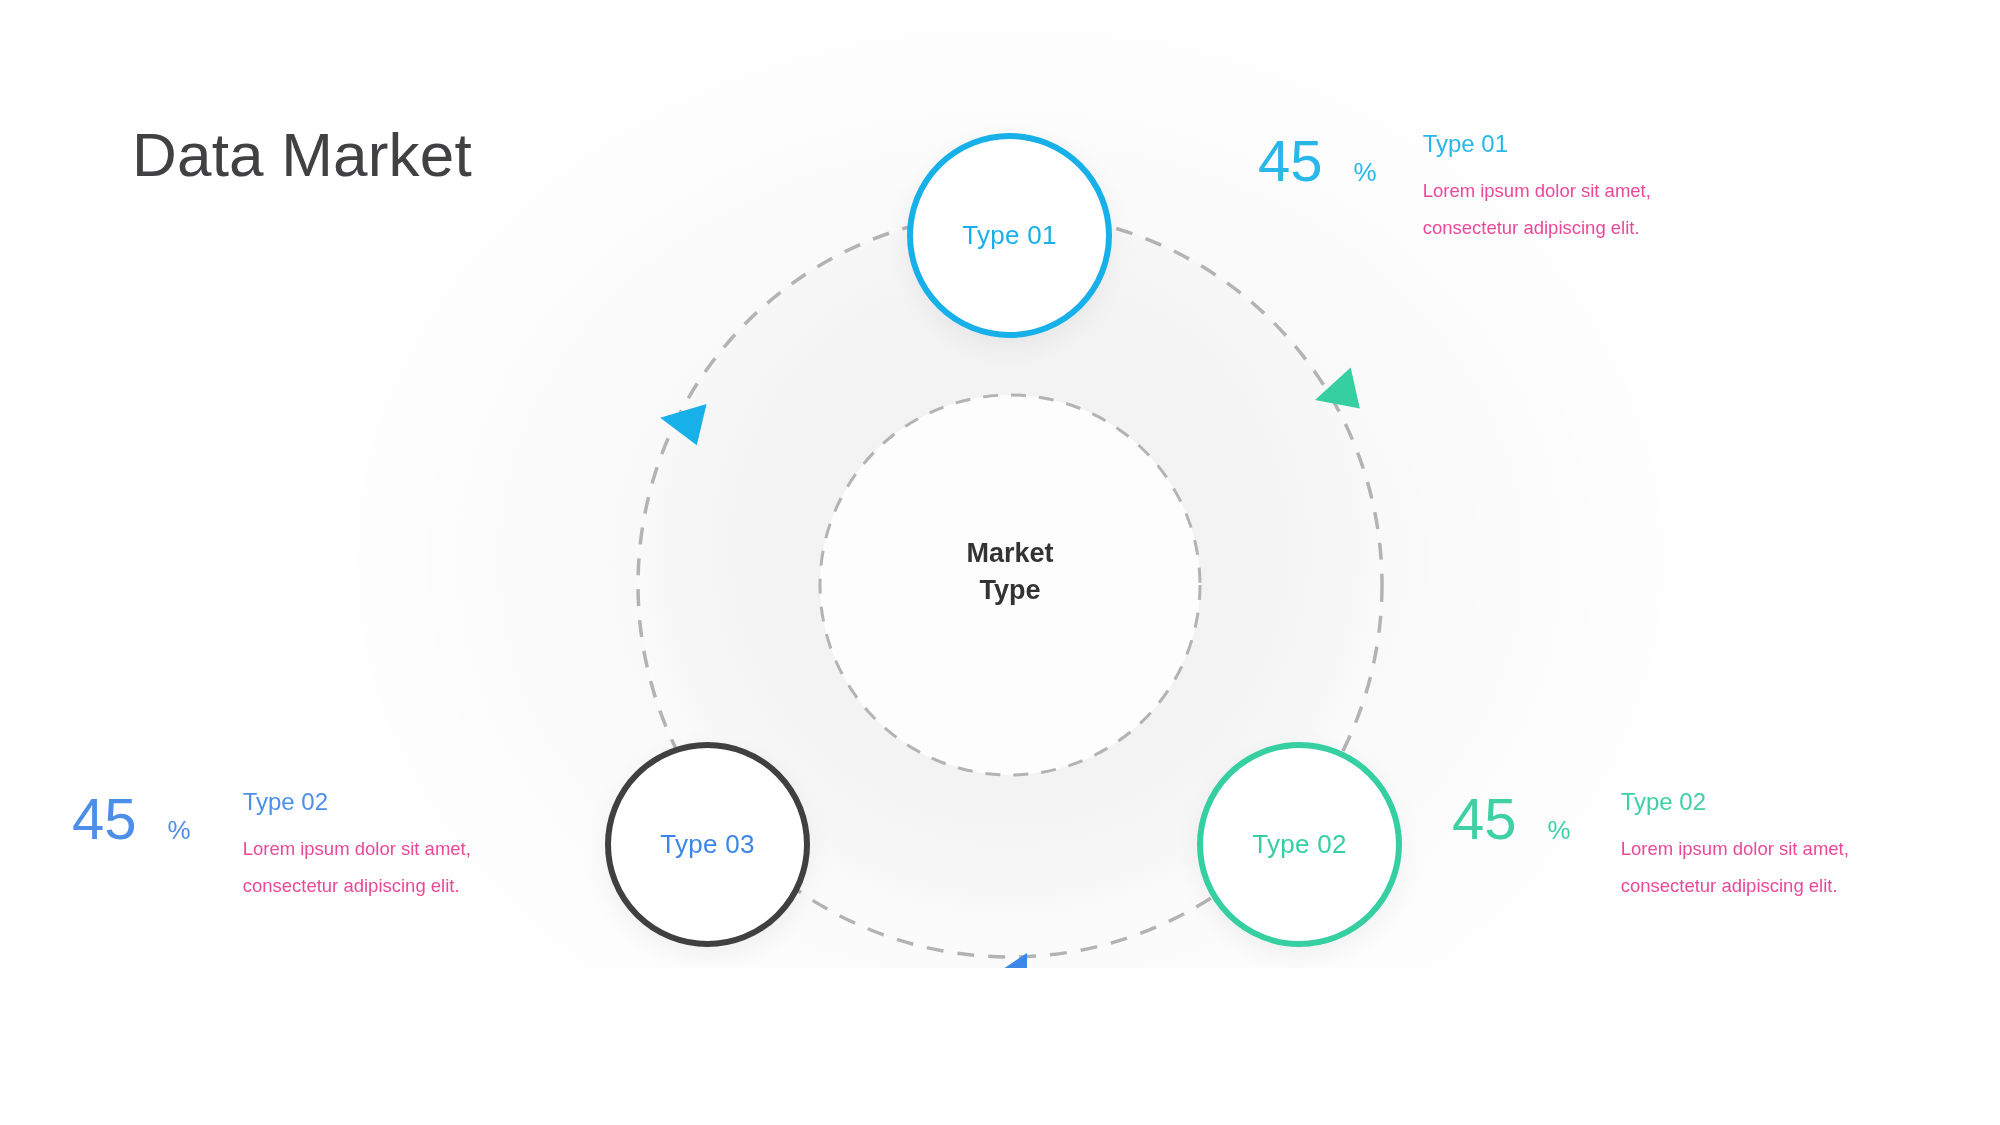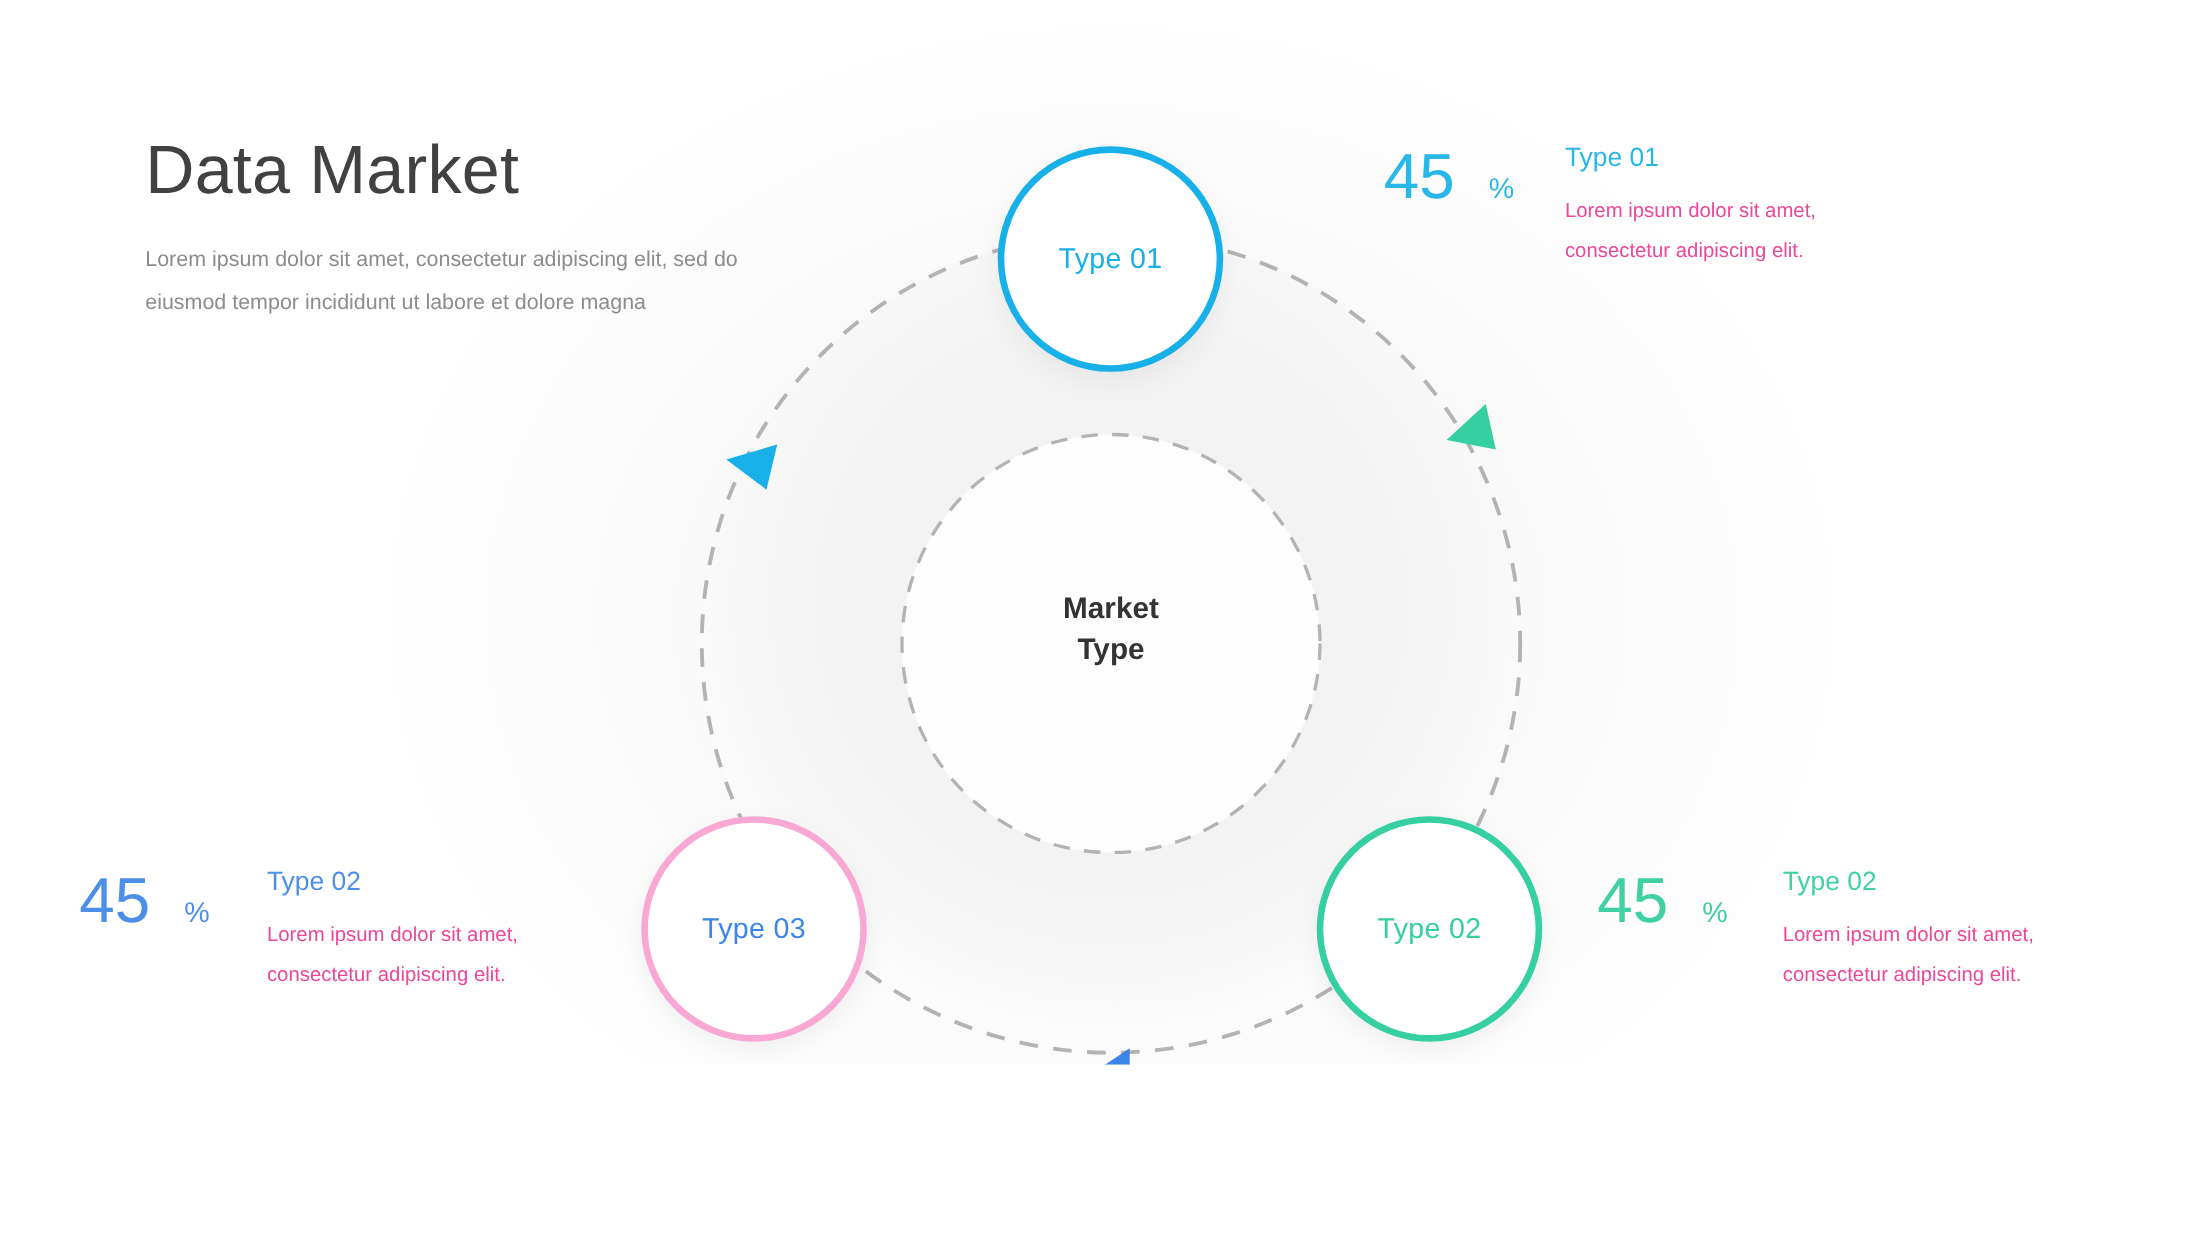--- a/index.html
+++ b/index.html
@@ -90,22 +90,22 @@
   }
   #node-type01 .node-label { color: #18b0e8; }
 
   #node-type02 {
     left: 1197px; top: 742px;
     border: 6px solid #36cfa1;
   }
   #node-type02 .node-label { color: #36cfa1; }
 
   #node-type03 {
-    left: 583px; top: 742px;
-    border: 6px solid #f9a8d4;
+    left: 605px; top: 742px;
+    border: 6px solid #404040;
   }
   #node-type03 .node-label { color: #3b86e8; }
 
   
   #center-caption {
     position: absolute;
     left: 810px;
     top: 535px;
     width: 400px;
     text-align: center;
@@ -190,21 +190,20 @@
 
     <polygon points="0,0 44,-20 40,22" transform="translate(663,418) rotate(8)" fill="#18b0e8" style="transform-box: fill-box;"></polygon>
 
     <polygon points="0,0 44,-20 40,22" transform="translate(1315,400) rotate(-18)" fill="#36cfa1"></polygon>
 
     <polygon points="0,0 42,-28 42,30" transform="translate(985,981)" fill="#3b86e8"></polygon>
   </svg>
 
   <div id="heading-block">
     <h1 id="page-title">Data Market</h1>
-    <p id="page-subtitle">Lorem ipsum dolor sit amet, consectetur adipiscing elit, sed do eiusmod tempor incididunt ut labore et dolore magna</p>
   </div>
 
   <div class="node" id="node-type01">
     <span class="node-label">Type 01</span>
   </div>
 
   <div class="node" id="node-type02">
     <span class="node-label">Type 02</span>
   </div>
 

